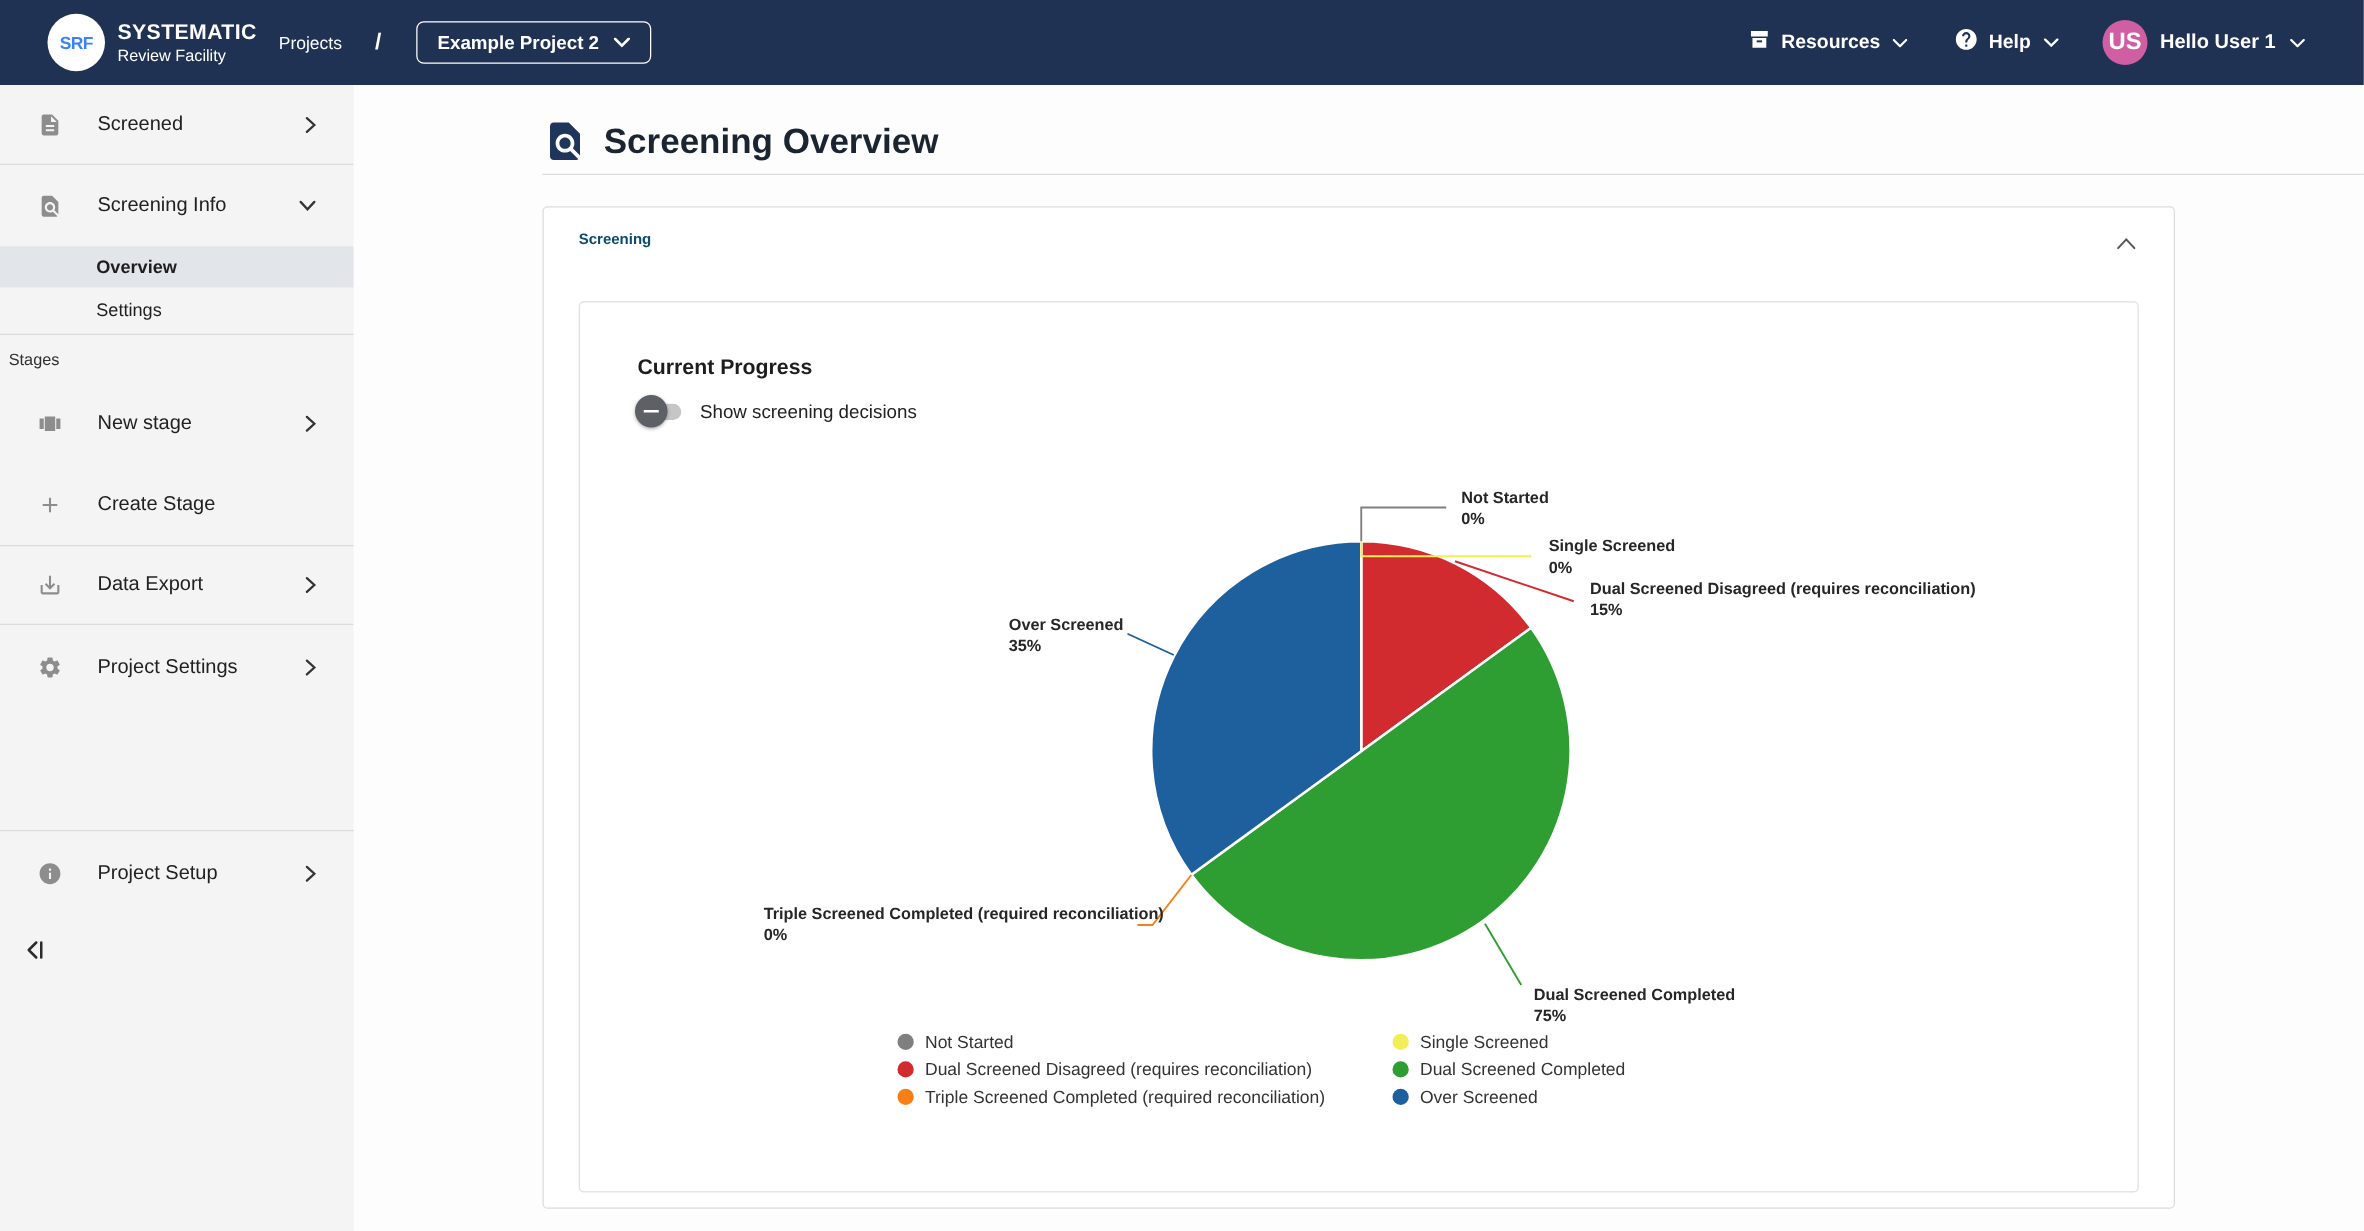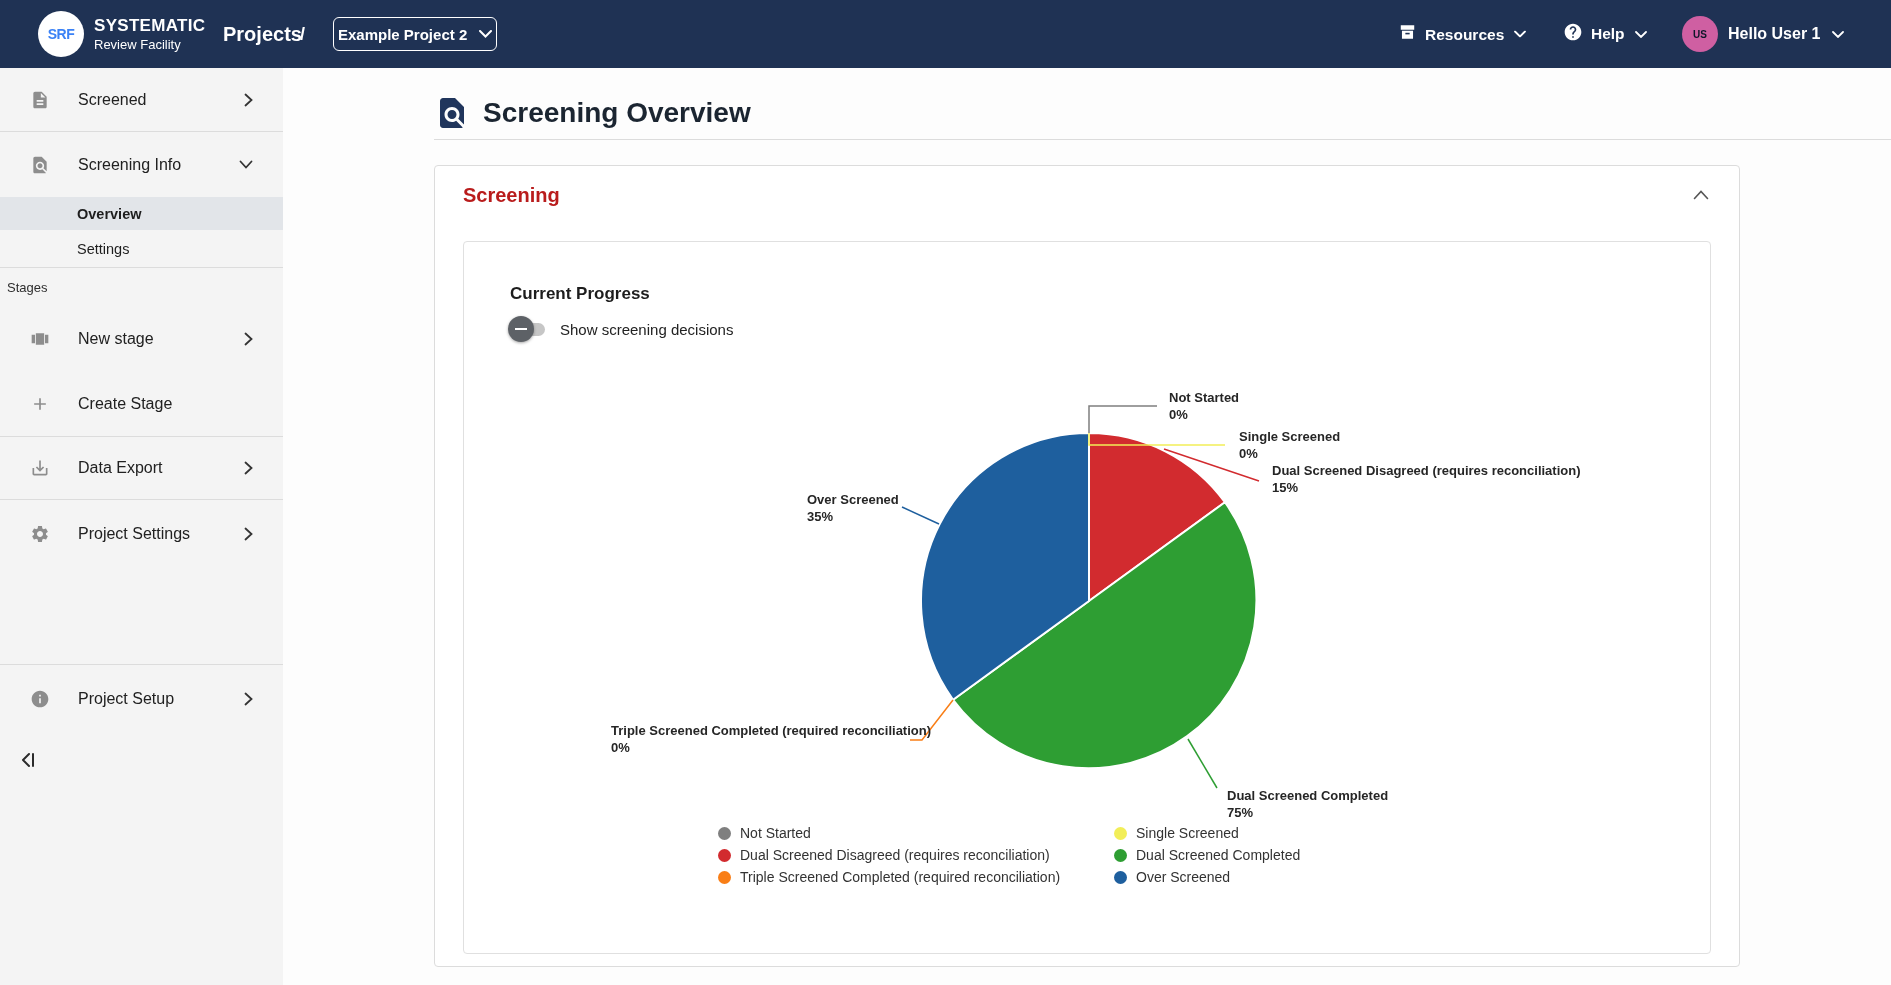--- a/index.html
+++ b/index.html
@@ -5,49 +5,49 @@
   *{box-sizing:border-box;margin:0;padding:0}
   html,body{width:1891px;height:985px;overflow:hidden;font-family:"Liberation Sans",sans-serif;background:#fff}
 
   
   .navbar{position:absolute;top:0;left:0;width:1891px;height:68px;background:#1f3254;color:#fff}
   .nav-abs{position:absolute;top:50%;transform:translateY(-50%);display:flex;align-items:center}
   .brand{left:38px;gap:10px;cursor:pointer}
   .logo-circle{width:46px;height:46px;border-radius:50%;background:#fff;display:flex;align-items:center;justify-content:center;color:#3b82f6;font-weight:700;font-size:14px;letter-spacing:-.5px}
   .brand-text div:first-child{font-weight:700;font-size:17px;letter-spacing:.3px}
   .brand-text div:last-child{font-size:13px;margin-top:1px}
-  .nav-projects{left:223px;font-weight:700;font-size:20px;cursor:pointer}
+  .nav-projects{left:223px;font-weight:400;font-size:14px;cursor:pointer}
   .nav-slash{left:300px;font-weight:700;font-size:18px}
-  .proj-btn{left:333px;height:34px;padding:0 4px;border:1.5px solid #fff;border-radius:6px;background:transparent;color:#fff;font-weight:700;font-size:15px;display:flex;align-items:center;gap:10px;cursor:pointer;font-family:inherit}
+  .proj-btn{left:333px;height:34px;padding:0 16px;border:1.5px solid #fff;border-radius:6px;background:transparent;color:#fff;font-weight:700;font-size:15px;display:flex;align-items:center;gap:10px;cursor:pointer;font-family:inherit}
   .nav-menu{gap:8px;font-weight:700;font-size:15.5px;cursor:pointer}
   .nav-resources{left:1398px}
   .nav-help{left:1563px}
   .nav-user{left:1682px;gap:10px;font-size:16px}
-  .avatar{width:36px;height:36px;border-radius:50%;display:flex;align-items:center;justify-content:center;font-size:10px;font-weight:700;color:#0f172a}
+  .avatar{width:36px;height:36px;border-radius:50%;display:flex;align-items:center;justify-content:center;font-size:19px;font-weight:700;color:#ffffff}
   .chev-dn{margin-left:2px;display:inline-flex}
 
   
   .sidebar{position:absolute;top:68px;left:0;width:283px;height:917px;background:#f4f4f4}
   .bb{border-bottom:1px solid #dcdcdc}
   .sb-item{display:flex;align-items:center;padding-left:28px;cursor:pointer;color:#212121;font-size:16px}
   .sb-icon{width:24px;display:flex;justify-content:center}
   .sb-label{margin-left:26px}
   .sb-chev{margin-left:auto;margin-right:30px;display:flex}
   .sb-sub{display:flex;align-items:center;padding-left:77px;font-size:14.5px;color:#1e1e1e;cursor:pointer}
   .sb-sub.active{background:#e2e5e9;font-weight:700}
   .stages-label{padding:12px 0 0 7px;font-size:13px;color:#2e2e2e}
 
   
   .main{position:absolute;top:68px;left:283px;width:1608px;height:917px;background:#fdfdfd}
   .page-header{position:absolute;left:151px;right:0;top:0;height:72px;display:flex;align-items:flex-end;gap:13px;padding-bottom:6px;border-bottom:1px solid #dcdcdc}
   .page-header h1{font-size:28px;font-weight:700;color:#1b2531;line-height:40px}
   .title-icon{display:flex;margin-bottom:2px}
 
   .card{position:absolute;left:151px;top:97px;width:1306px;height:802px;background:#fff;border:1px solid #dcdcdc;border-radius:4px}
-  .card-title{position:absolute;left:28px;top:18px;font-size:20px;font-weight:700;color:#b91c1c}
+  .card-title{position:absolute;left:28px;top:18px;font-size:12px;font-weight:700;color:#0c4a6e}
   .card-collapse{position:absolute;right:30px;top:24px;cursor:pointer;display:flex}
 
   .inner-card{position:absolute;left:28px;top:75px;width:1248px;height:713px;background:#fff;border:1px solid #e0e0e0;border-radius:4px}
   .cp-title{position:absolute;left:46px;top:42px;font-size:17px;font-weight:700;color:#1d1d1d}
   .toggle-row{position:absolute;left:44px;top:74px;display:flex;align-items:center}
   .switch{position:relative;width:40px;height:26px;margin-right:12px;cursor:pointer}
   .switch-track{position:absolute;left:4px;top:7px;width:33px;height:13px;border-radius:7px;background:#c6c6c6}
   .switch-thumb{position:absolute;left:0;top:0;width:26px;height:26px;border-radius:50%;background:#5d6166;box-shadow:0 1px 3px rgba(0,0,0,.35)}
   .switch-thumb::after{content:"";position:absolute;left:7px;top:11.5px;width:12px;height:2.6px;background:#fff}
   .toggle-label{font-size:15px;color:#222}

